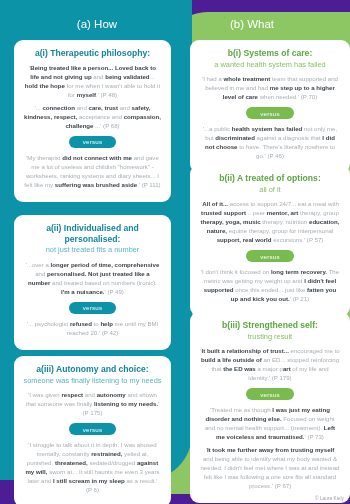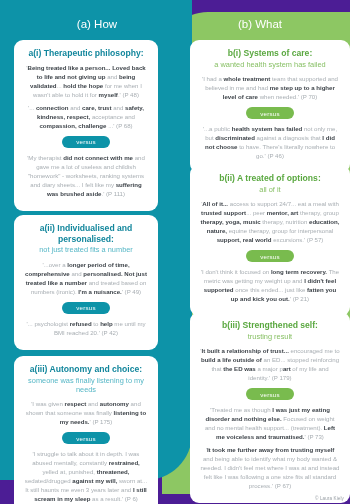--- a/index.html
+++ b/index.html
@@ -29,31 +29,31 @@
 
   
   .col-head {
     position: absolute;
     color: #ffffff;
     font-size: 11.5px;
     font-weight: 400;
     text-align: center;
   }
   .col-head.how  { left: 18px;  top: 18px; width: 158px; }
-  .col-head.what { left: 185px; top: 18px; width: 150px; }
+  .col-head.what { left: 177px; top: 18px; width: 150px; }
 
   
   .card {
     position: absolute;
     background: #ffffff;
     border-radius: 9px;
     padding: 8px 8px 9px 8px;
     text-align: center;
   }
-  .card.left  { left: 14px;  width: 144px; }
+  .card.left  { left: 14px;  width: 157px; }
   .card.right { left: 190px; width: 160px; }
 
   .card-title {
     font-size: 8.6px;
     font-weight: bold;
     line-height: 1.25;
     margin-bottom: 1px;
   }
   .card-sub {
     font-size: 7.4px;

